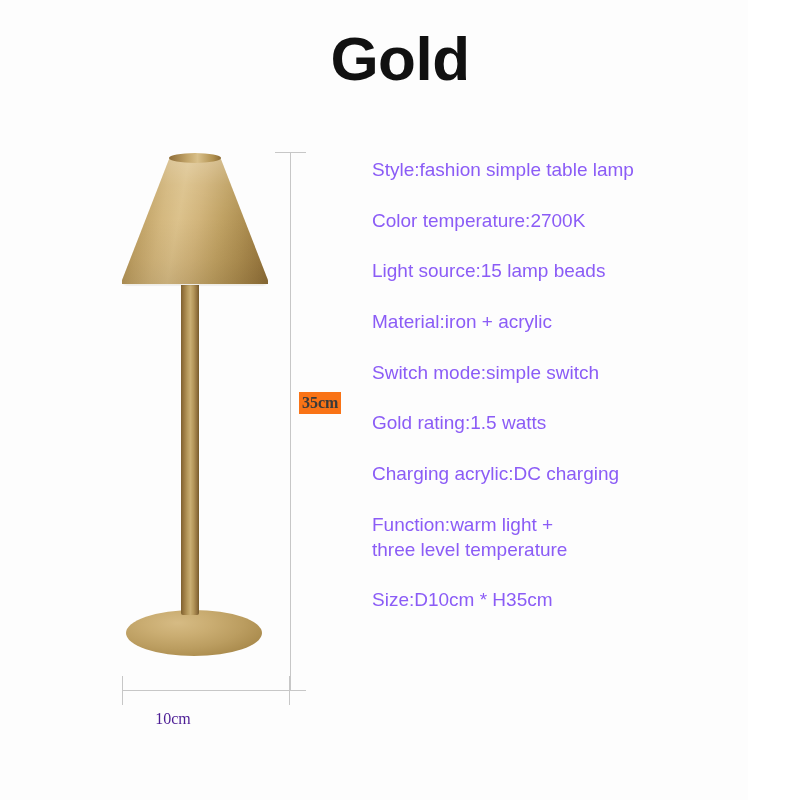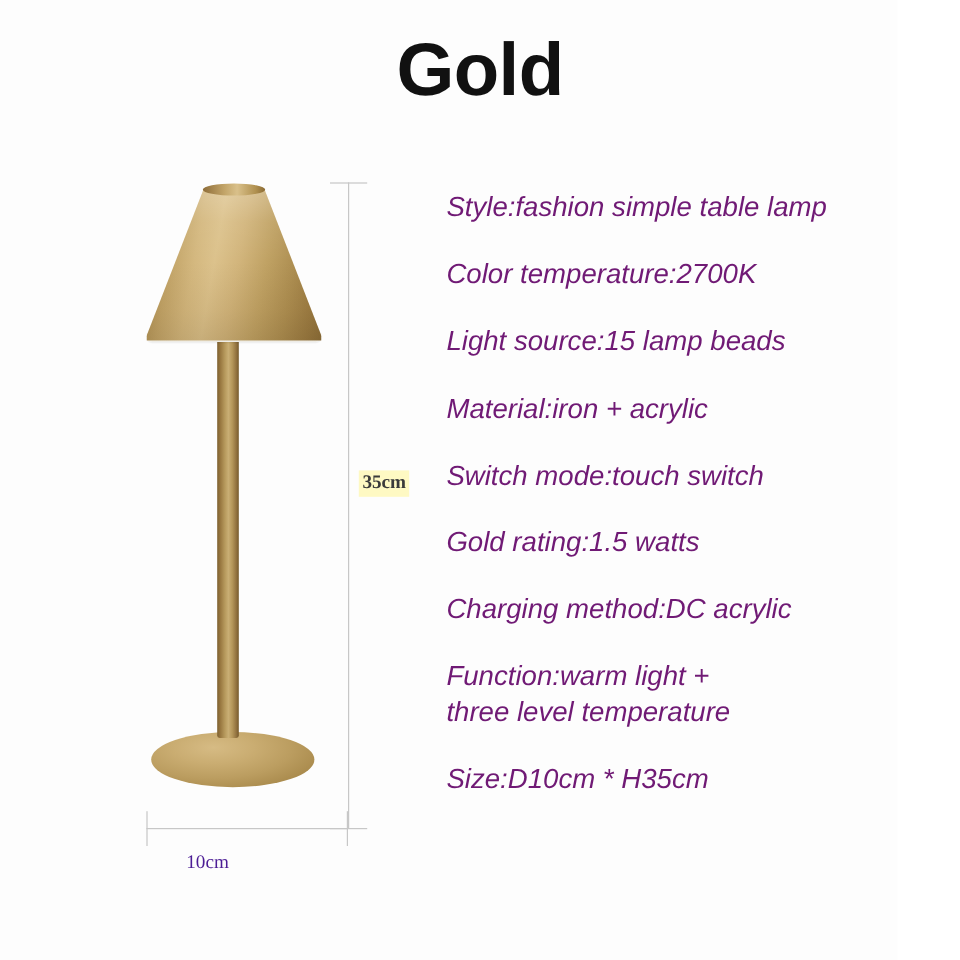--- a/index.html
+++ b/index.html
@@ -201,21 +201,21 @@
   }
   #dim-height-label {
     position: absolute;
     left: 299px;
     top: 392px;
     font-family: "Liberation Serif", serif;
     font-weight: bold;
     font-size: 16px;
     color: #3a3a3a;
     white-space: nowrap;
-    background: #fef9c3;
+    background: #f97316;
     padding: 2px 3px;
     text-align: center;
   }
 
   #dim-horizontal-line {
     position: absolute;
     left: 122px;
     top: 690px;
     width: 168px;
     height: 1px;
@@ -251,26 +251,25 @@
 
   
   #spec-list {
     position: absolute;
     left: 372px;
     top: 158px;
     width: 400px;
   }
   .spec-item {
     font-family: "Liberation Sans", sans-serif;
-    font-size: 23px;
-    color: #701a75;
+    font-size: 19px;
+    color: #8b5cf6;
     line-height: 1.30;
     margin-bottom: 26px;
     white-space: pre-line;
-    font-style: italic;
   }
   .spec-item:last-child { margin-bottom: 0; }
 </style>
 </head>
 <body>
 
 <div id="page">
 
   <div id="product-title">Gold</div>
 
@@ -294,21 +293,21 @@
   <div id="dim-horizontal-cap-left"></div>
   <div id="dim-horizontal-line"></div>
   <div id="dim-horizontal-cap-right"></div>
   <div id="dim-width-label">10cm</div>
 
   <div id="spec-list">
       <div class="spec-item">Style:fashion simple table lamp</div>
       <div class="spec-item">Color temperature:2700K</div>
       <div class="spec-item">Light source:15 lamp beads</div>
       <div class="spec-item">Material:iron + acrylic</div>
-      <div class="spec-item">Switch mode:touch switch</div>
+      <div class="spec-item">Switch mode:simple switch</div>
       <div class="spec-item">Gold rating:1.5 watts</div>
-      <div class="spec-item">Charging method:DC acrylic</div>
+      <div class="spec-item">Charging acrylic:DC charging</div>
       <div class="spec-item">Function:warm light +
 three level temperature</div>
       <div class="spec-item">Size:D10cm * H35cm</div>
     </div>
 
 </div>
 
 </body></html>

